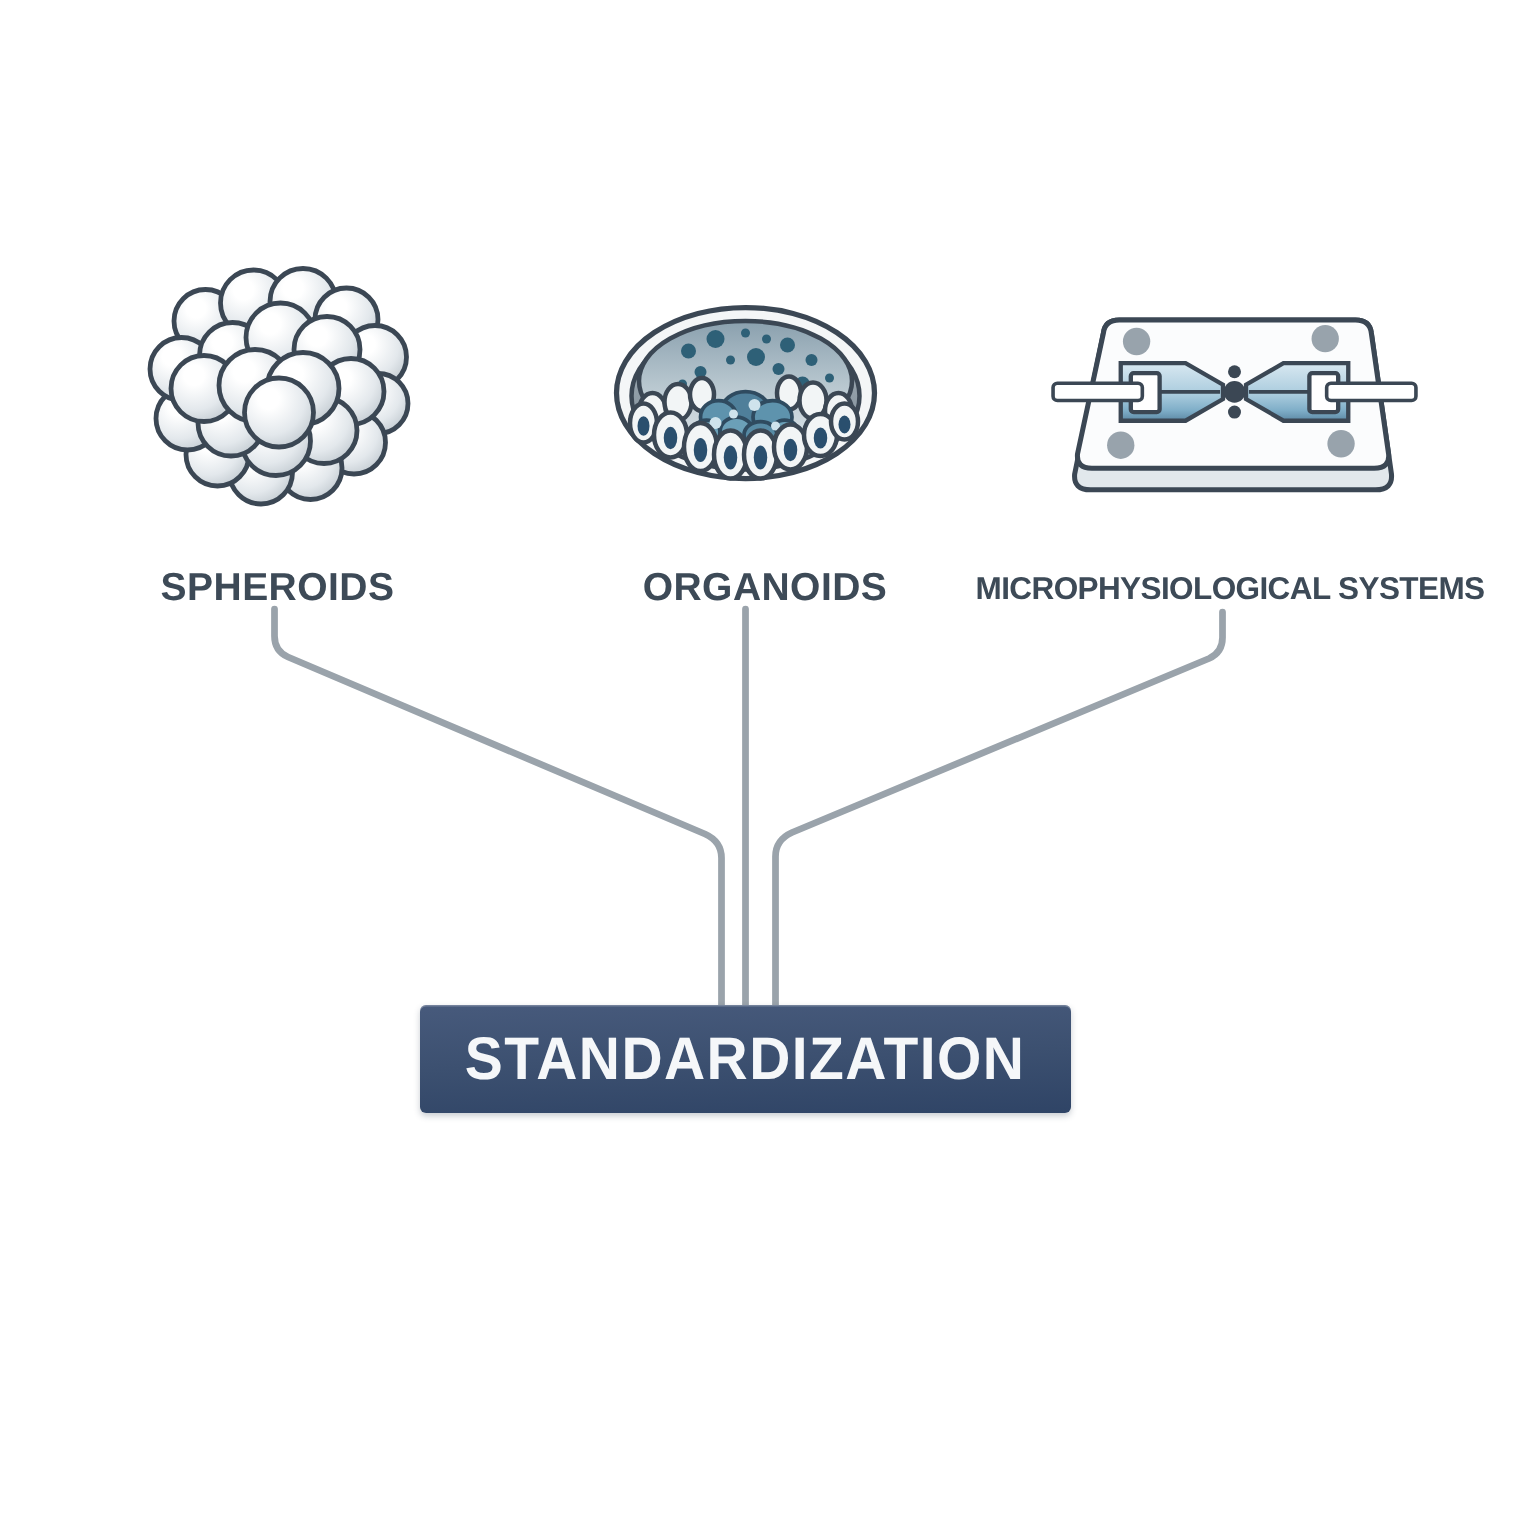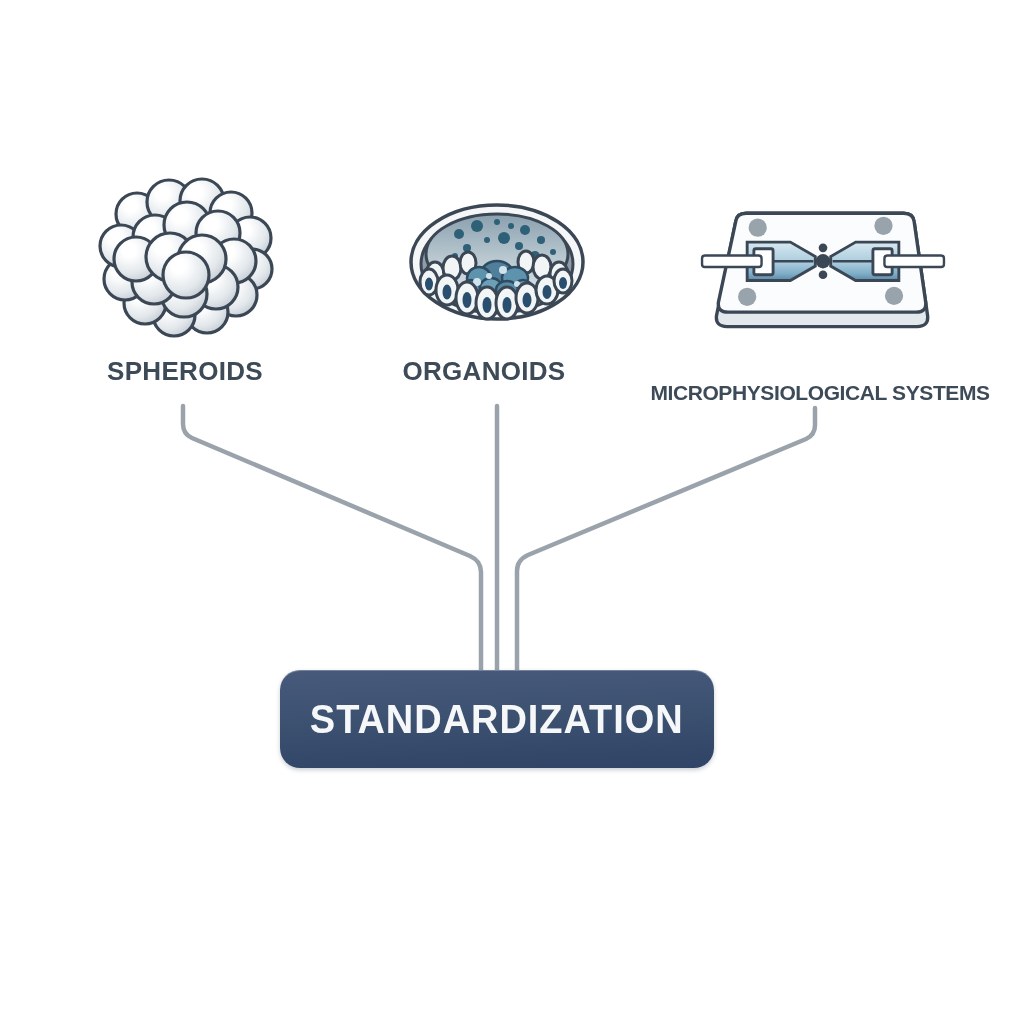--- a/index.html
+++ b/index.html
@@ -12,27 +12,27 @@
   .stage{position:absolute;inset:0;width:1024px;height:1024px;}
   .illus{position:absolute;overflow:visible;}
   .item-label{
     position:absolute;
     text-align:center;
     color:#3d4a57;
     font-weight:600;
     letter-spacing:.3px;
     white-space:nowrap;
   }
-  .label-lg{font-size:26px;line-height:32px;}
+  .label-lg{font-size:26px;line-height:32px;margin-top:20px;}
   .label-sm{font-size:21px;line-height:30px;letter-spacing:-0.4px;}
   .connectors{position:absolute;left:0;top:0;width:1024px;height:1024px;pointer-events:none;}
   .std-box{
     position:absolute;
-    left:280px;top:670px;width:434px;height:98px;
-    border-radius:20px;
+    left:280px;top:670px;width:434px;height:72px;
+    border-radius:4px;
     background:linear-gradient(178deg,#475a7c 0%,#3c5070 50%,#2f4466 100%);
     box-shadow:inset 0 1px 0 rgba(255,255,255,.25), 0 2px 4px rgba(40,55,75,.25);
     display:flex;align-items:center;justify-content:center;
   }
   .std-box span{
     color:#f5f7f9;
     font-weight:700;
     font-size:40px;
     letter-spacing:1px;
     transform:scaleX(.95);
@@ -196,21 +196,21 @@
     <rect x="194" y="62" width="62" height="12" rx="3" fill="#ffffff" stroke="#3b4754" stroke-width="2.5"></rect>
 
     <g fill="#3b4754">
       <circle cx="130" cy="54" r="4.5"></circle>
         <circle cx="130" cy="68" r="7.5"></circle>
         <circle cx="130" cy="82" r="4.5"></circle>
     </g>
   </svg>
 
   <div class="item-label label-lg" style="left:85px;top:355px;width:200px">SPHEROIDS</div>
-  <div class="item-label label-lg" style="left:384px;top:355px;width:200px">ORGANOIDS</div>
+  <div class="item-label label-lg" style="left:410px;top:355px;width:200px">ORGANOIDS</div>
   <div class="item-label label-sm" style="left:650px;top:378px;width:340px">MICROPHYSIOLOGICAL SYSTEMS</div>
 
   <svg class="connectors" viewBox="0 0 1024 1024">
     <g fill="none" stroke="#9aa3ab" stroke-width="4.5" stroke-linecap="round" stroke-linejoin="round">
       <path d="M 183,406 L 183,424 Q 183,434 192,438 L 470,556 Q 481,561 481,572 L 481,670"></path>
       <path d="M 497,406 L 497,670"></path>
       <path d="M 815,408 L 815,425 Q 815,435 806,439 L 528,555 Q 517,560 517,571 L 517,670"></path>
     </g>
   </svg>
 

